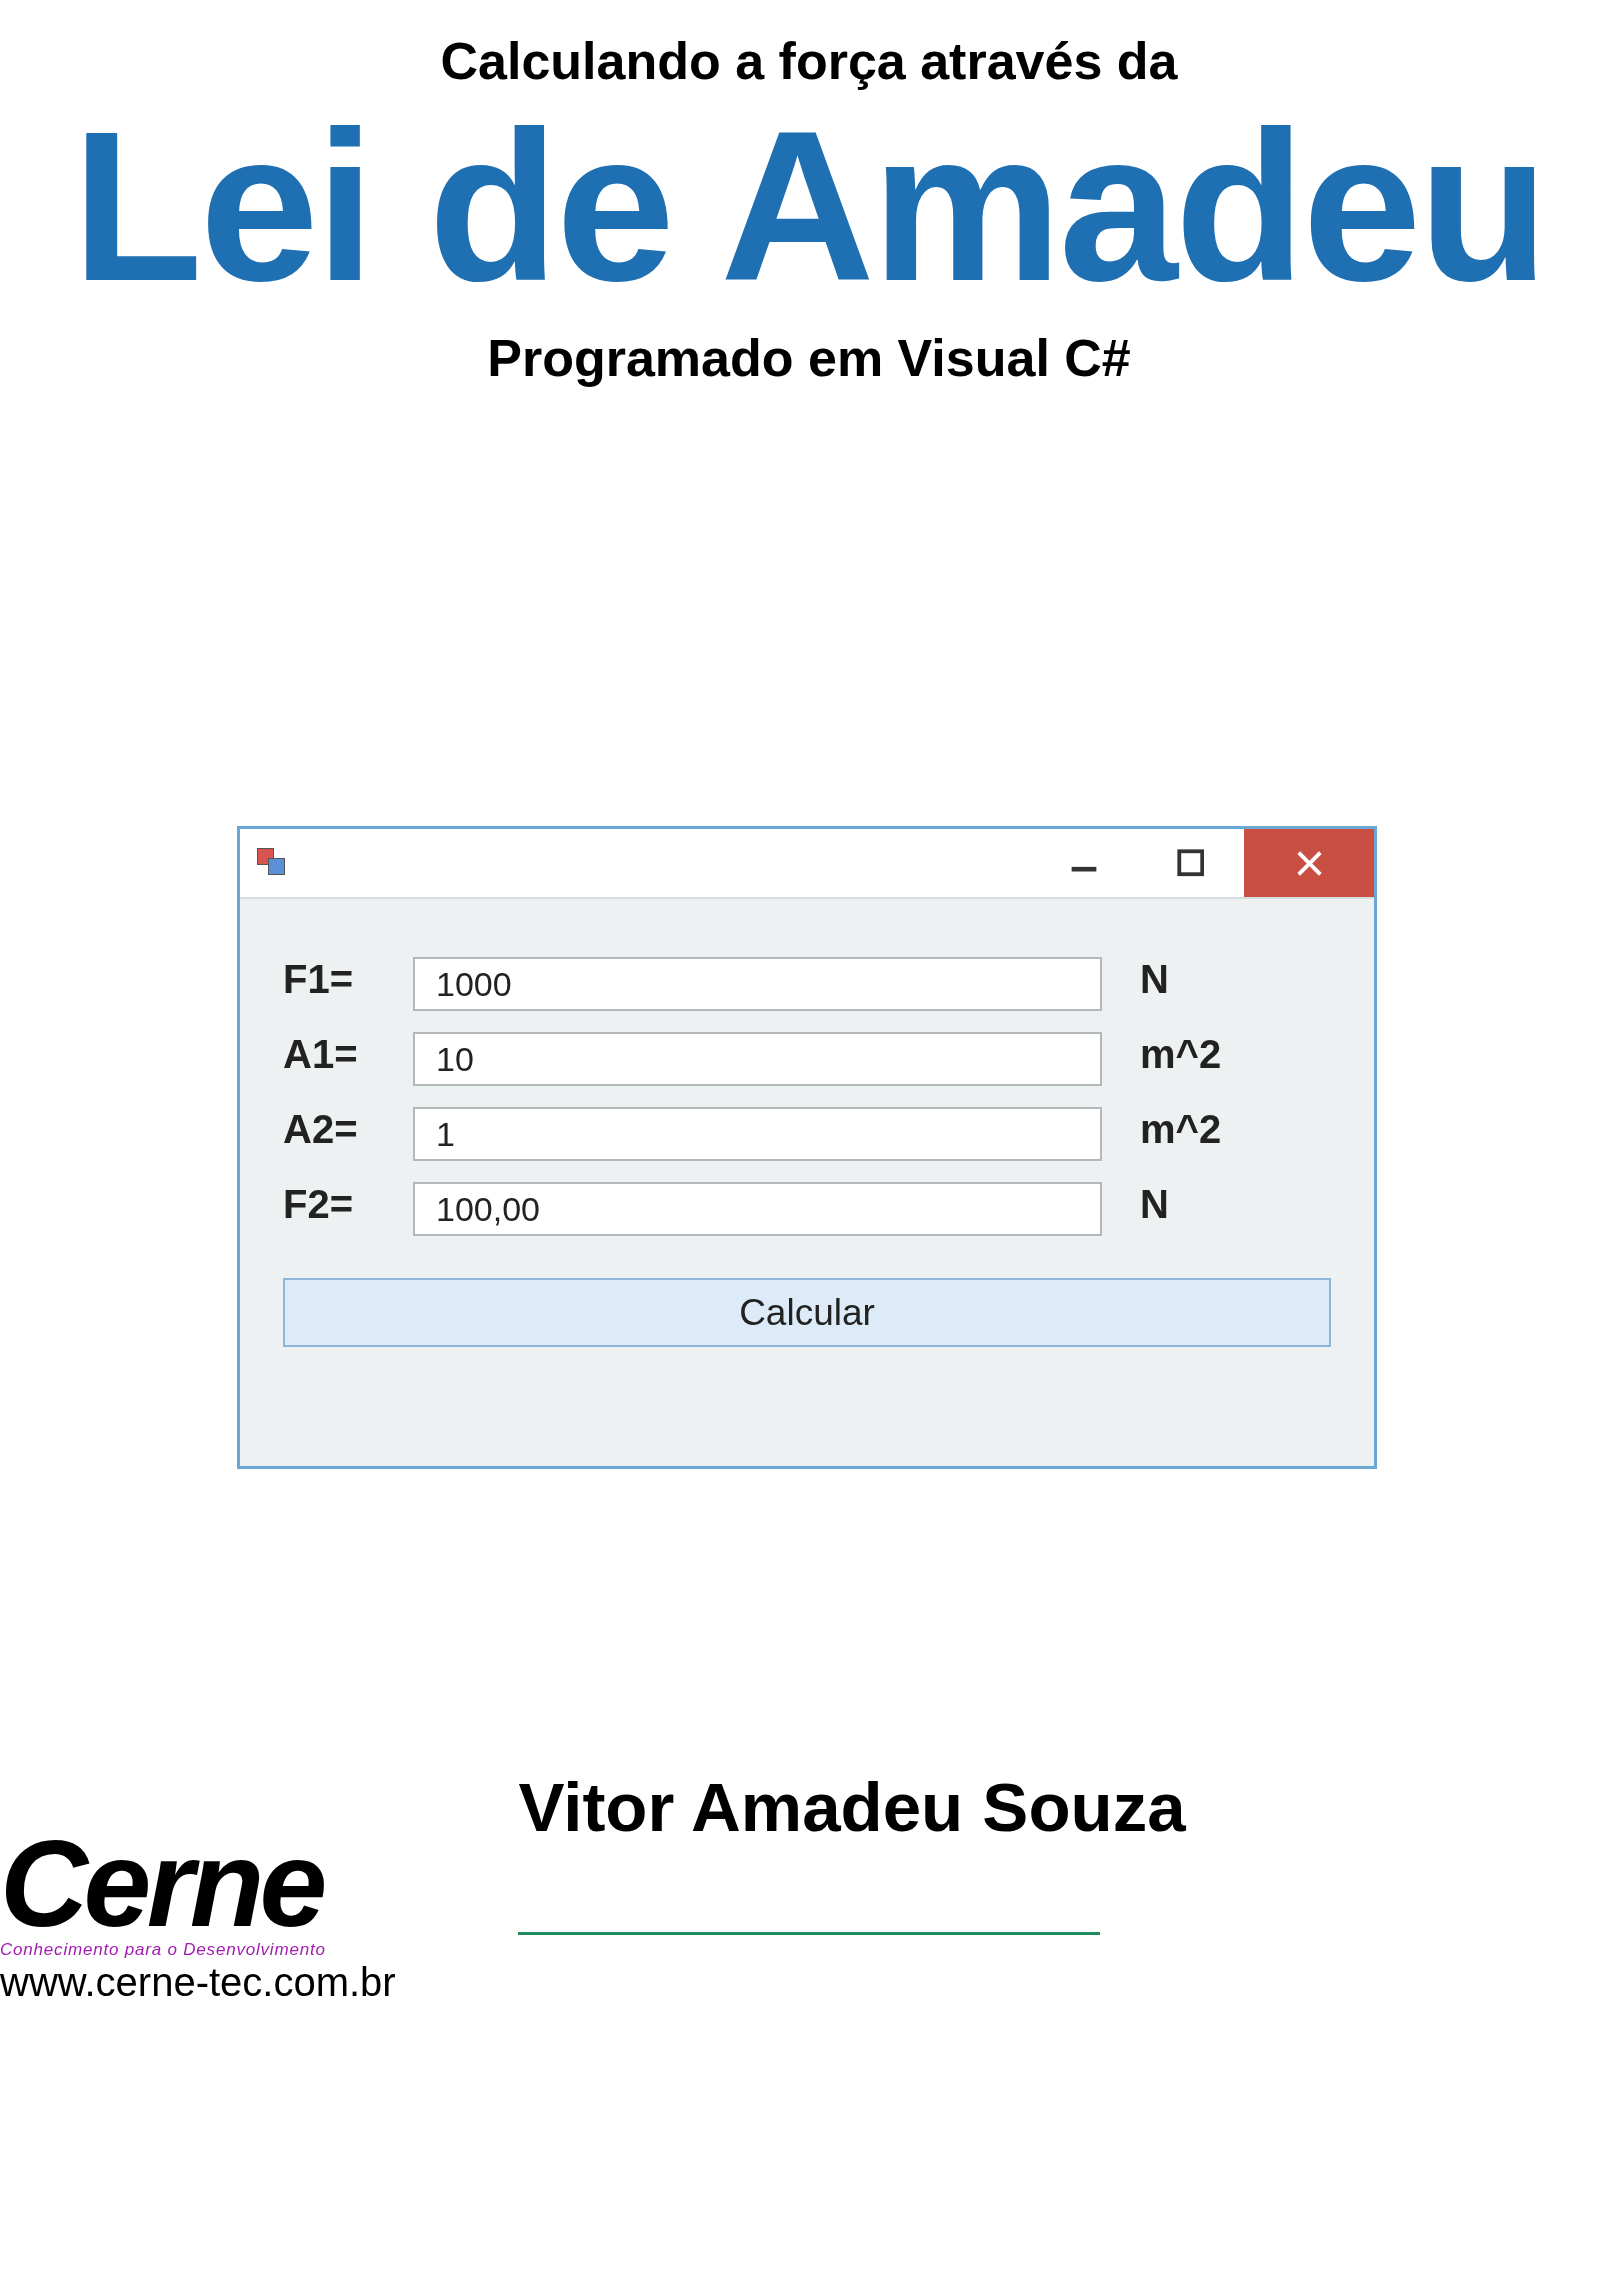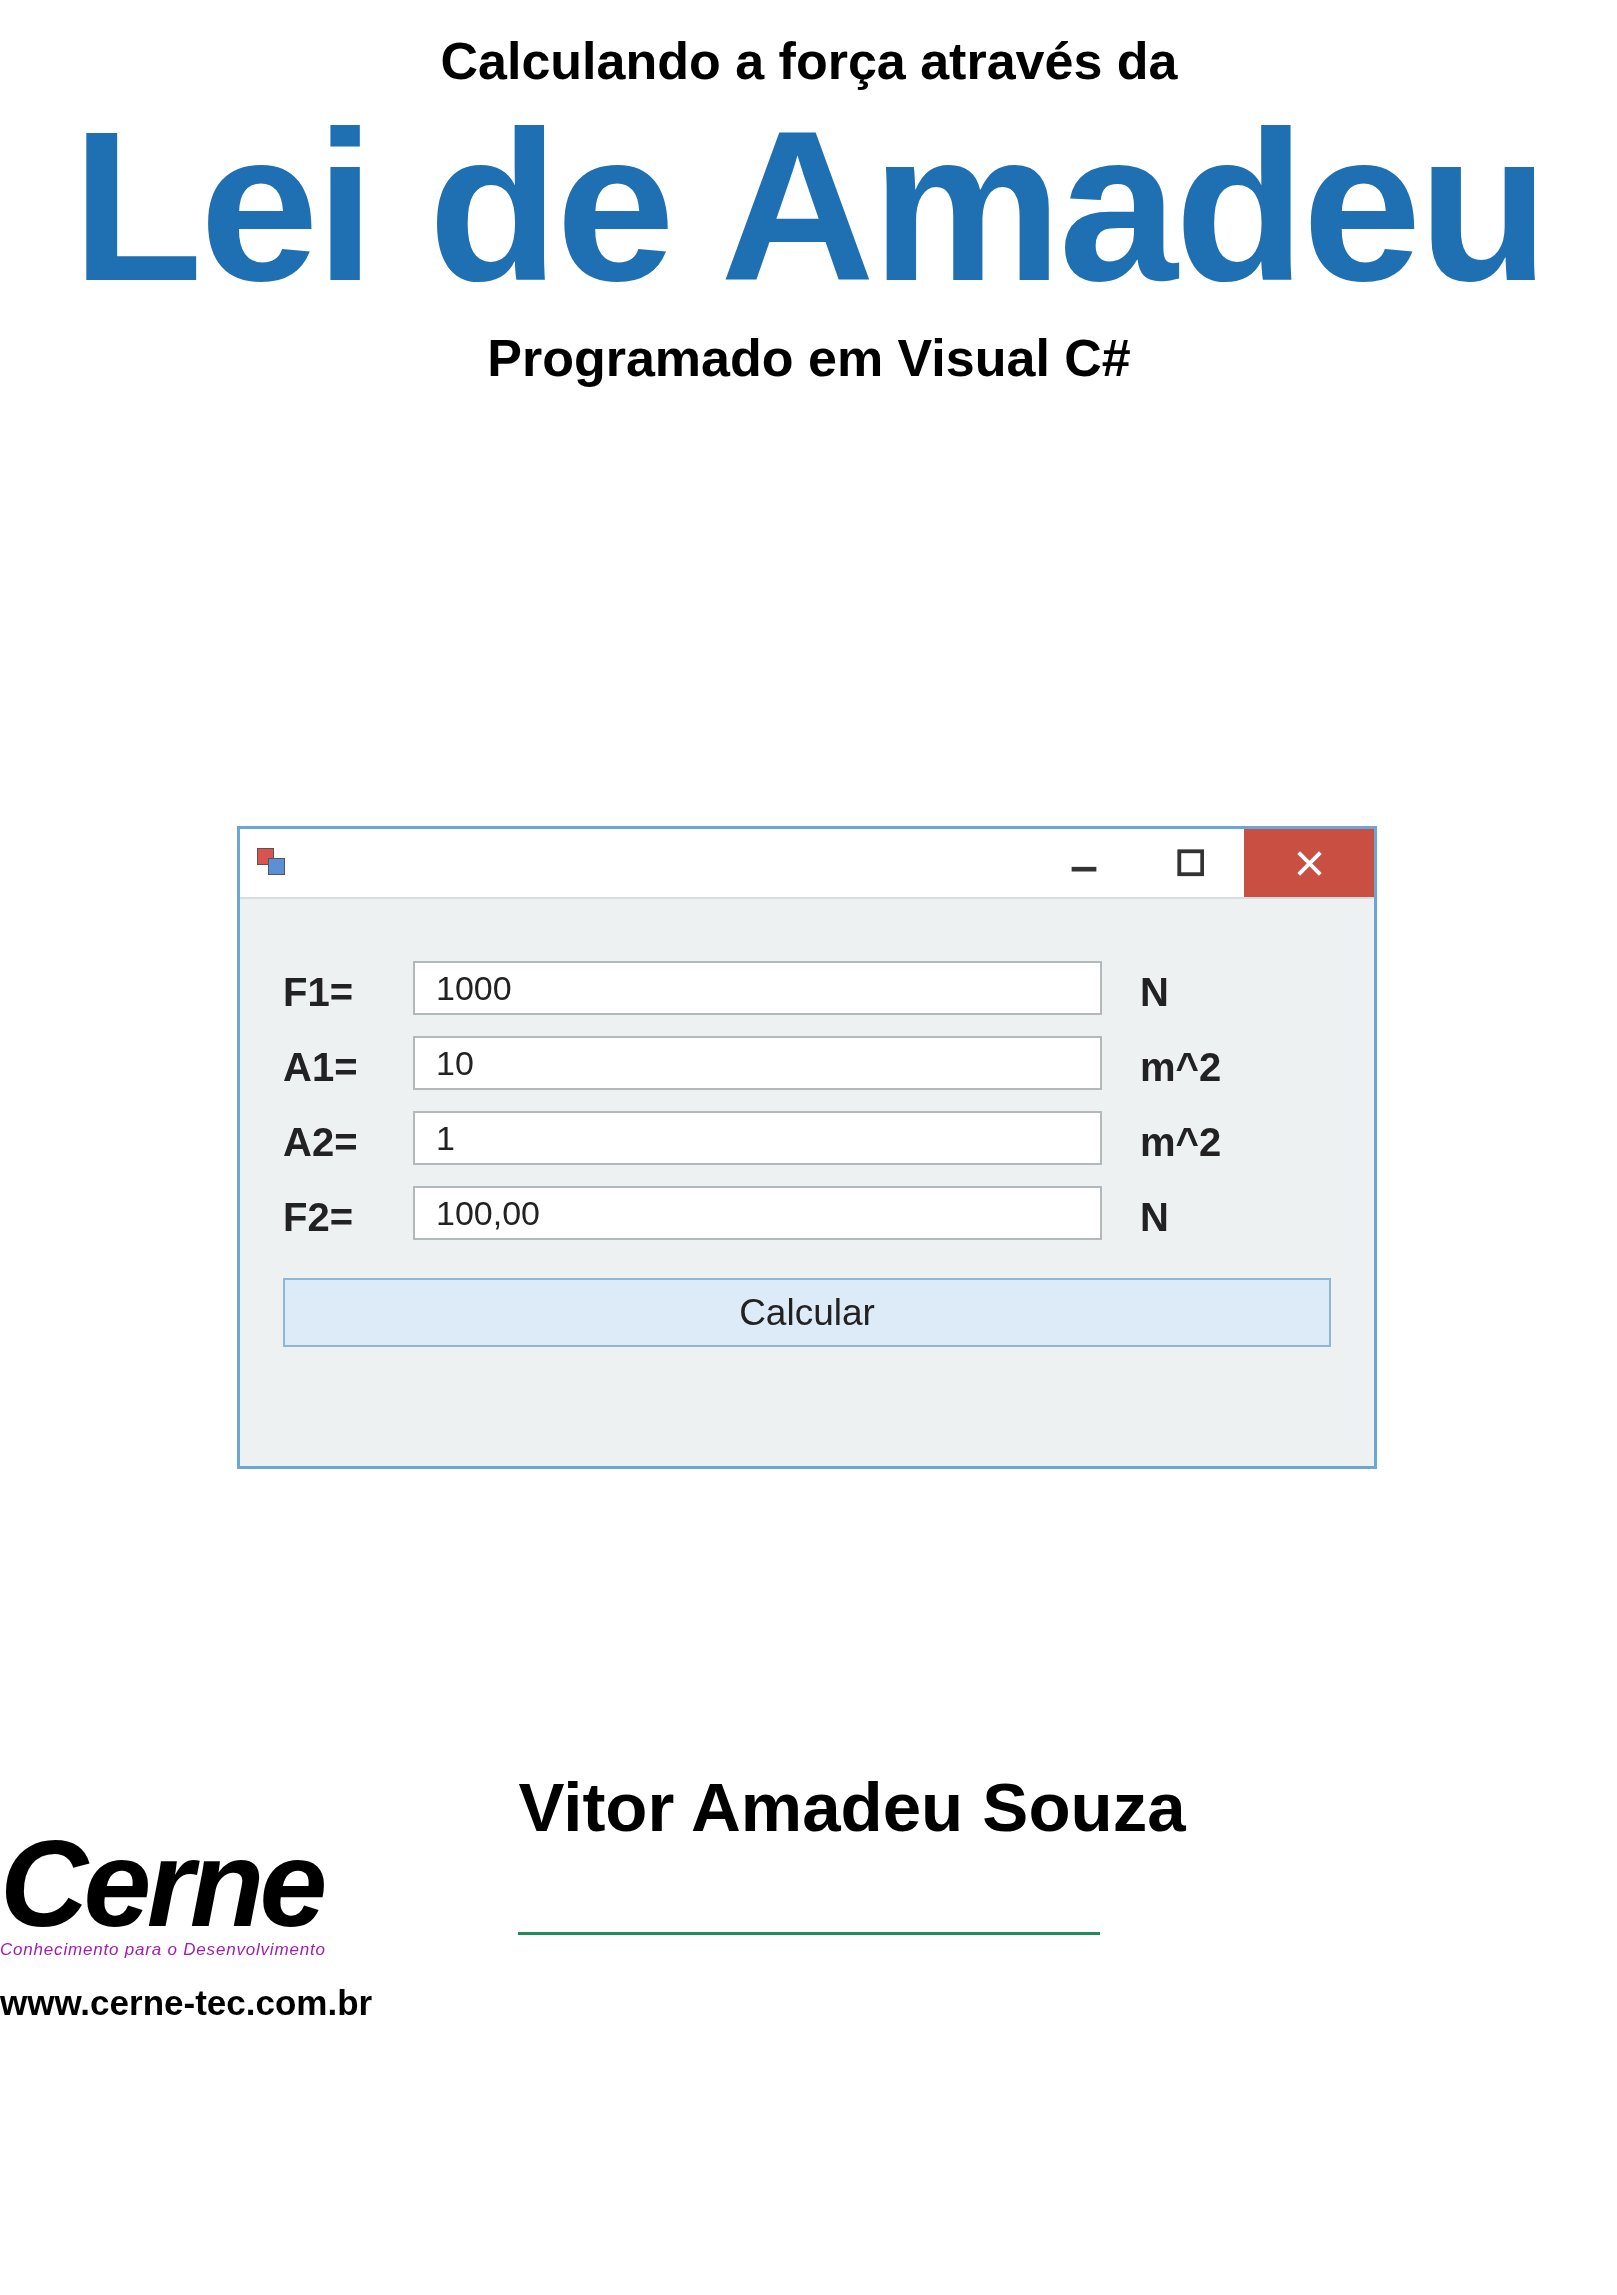--- a/index.html
+++ b/index.html
@@ -88,21 +88,21 @@
     width: 130px;
     font-size: 43px;
     font-weight: 300;
   }
 
   .form-area {
     padding: 58px 43px 31px 43px;
   }
   .row {
     display: flex;
-    align-items: flex-end;
+    align-items: flex-start;
     margin-bottom: 17px;
     height: 58px;
   }
   .lbl {
     width: 130px;
     font-size: 40px;
     font-weight: bold;
     color: #222;
   }
   .inp {
@@ -172,24 +172,23 @@
     position: relative;
   }
   .tagline {
     font-size: 17px;
     font-style: italic;
     color: #a21caf;
     margin-top: 5px;
     letter-spacing: 0.8px;
   }
   .url {
-    font-size: 35px;
-    color: #000;
-    margin-top: 23px;
-    font-weight: 700;
+    font-size: 40px;
+    color: #000;
+    font-weight: 400;
   }
 </style>
 </head>
 <body>
 
 <div class="header">
   <div class="overline">Calculando a força através da</div>
   <div class="title">Lei de Amadeu</div>
   <div class="subtitle">Programado em Visual C#</div>
 </div>

